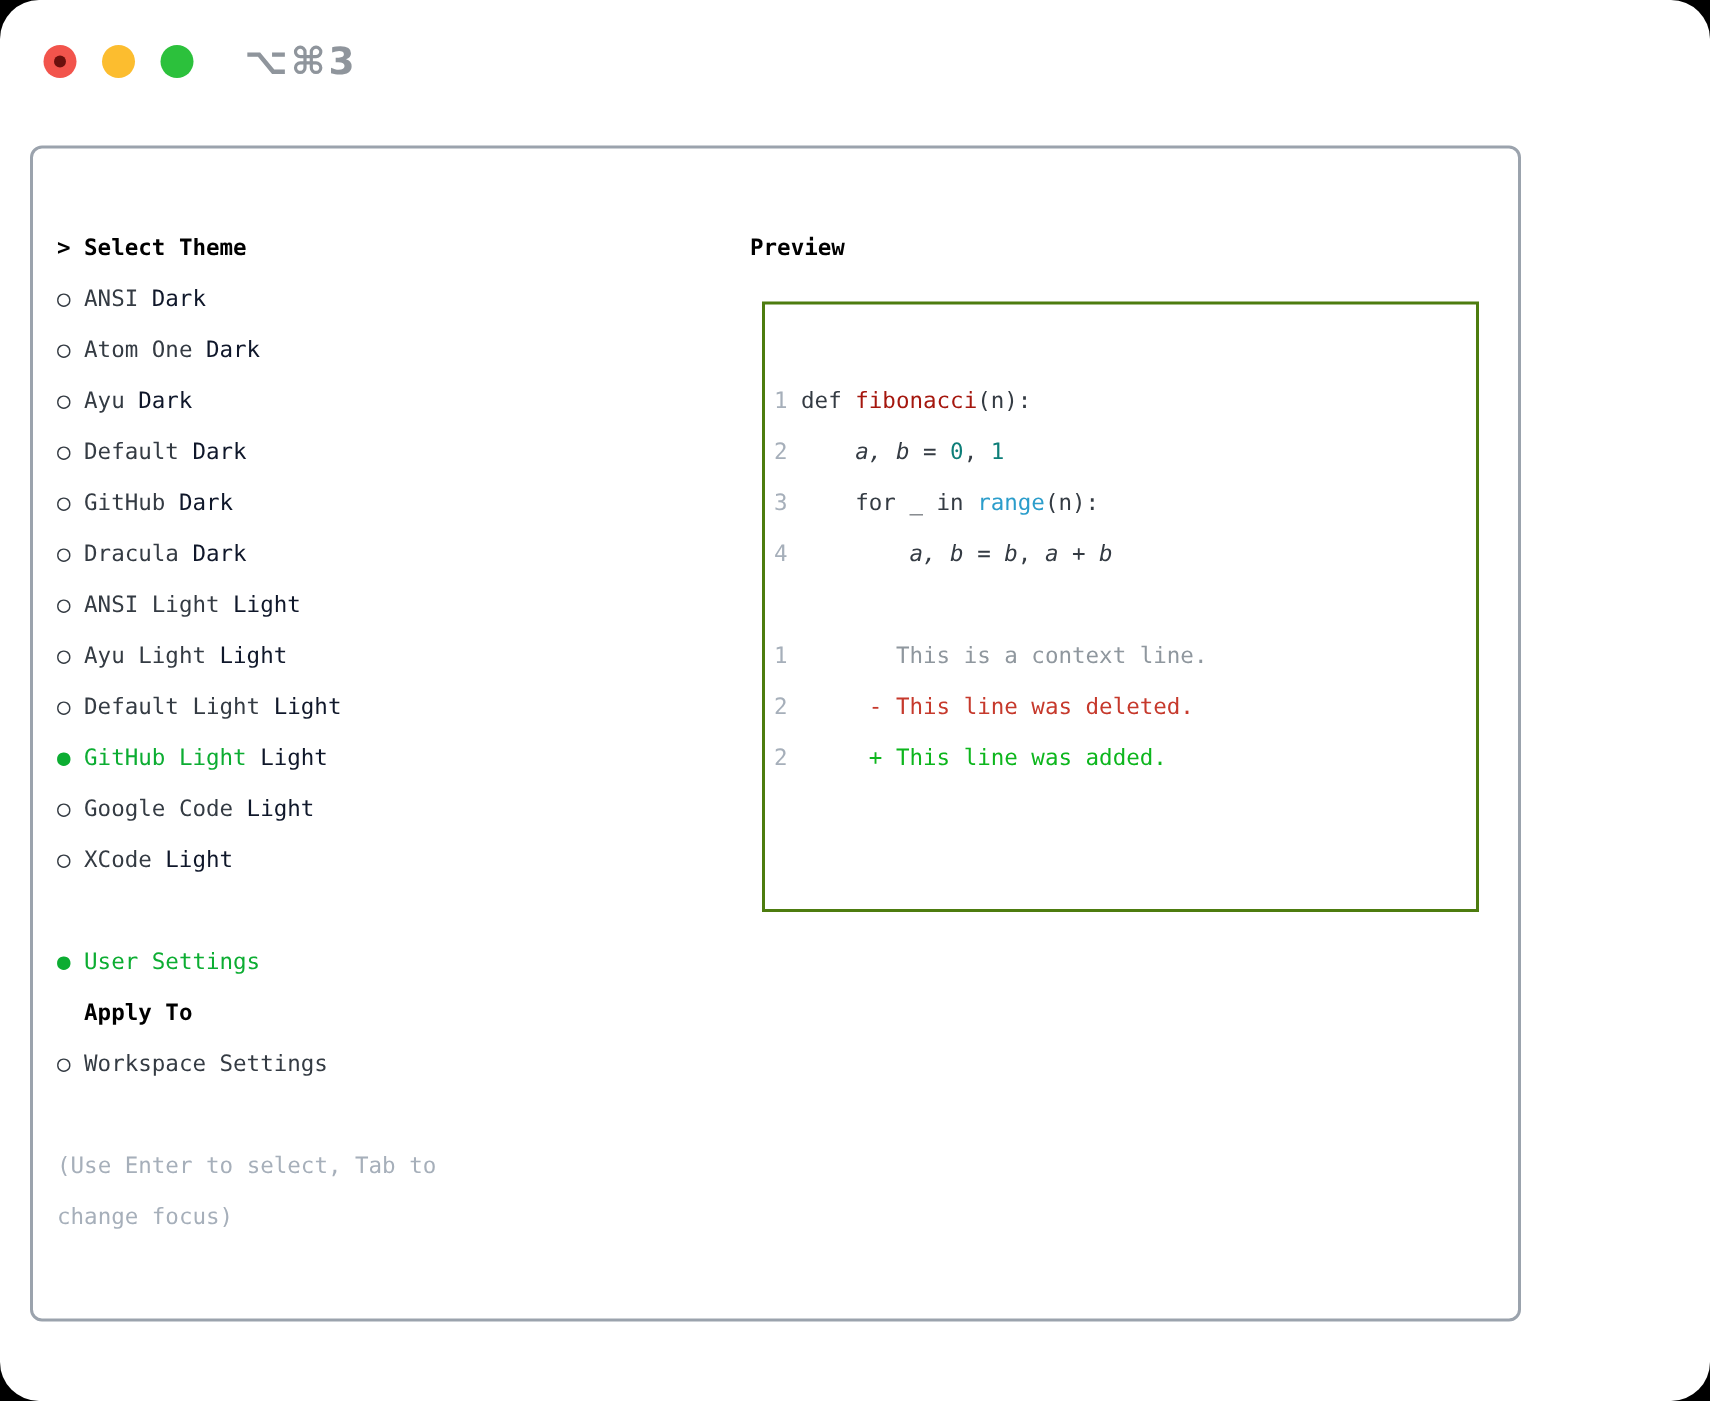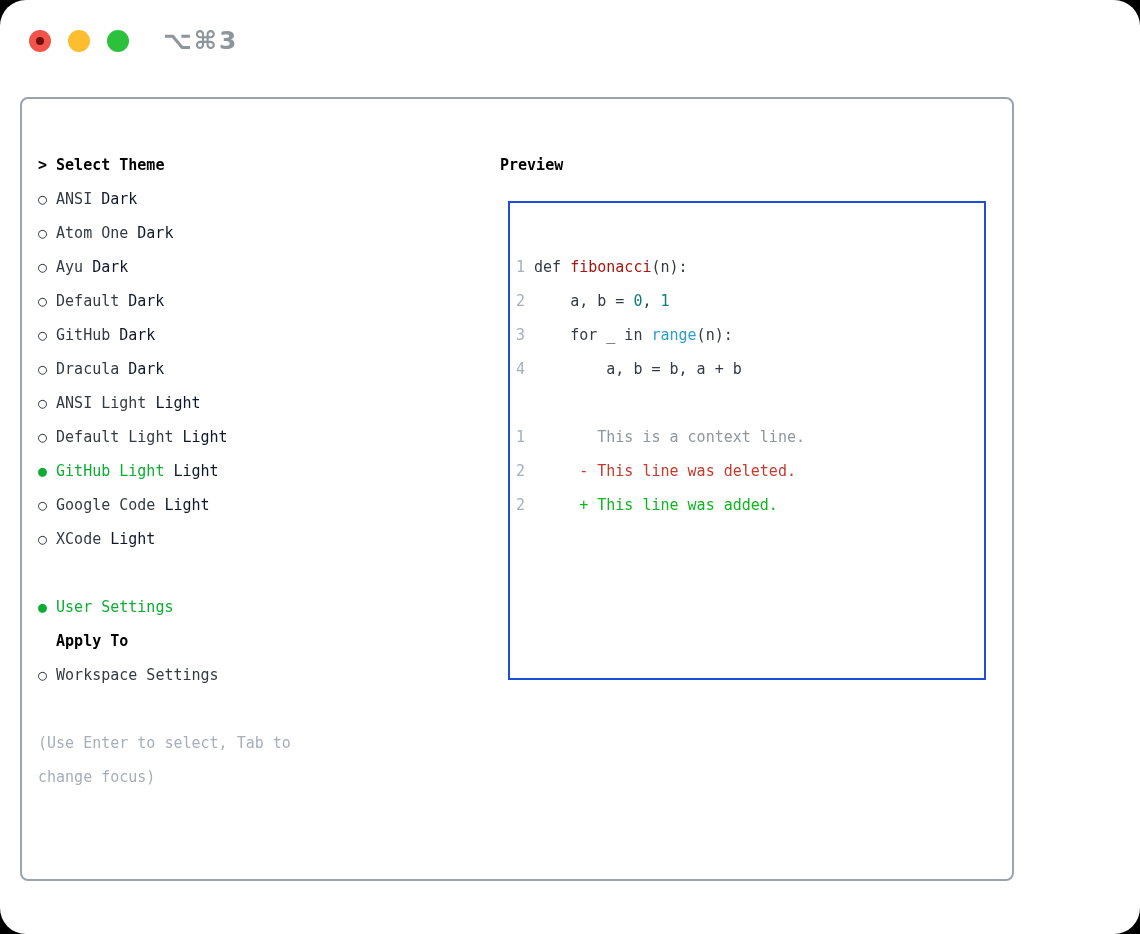--- a/index.html
+++ b/index.html
@@ -23,27 +23,27 @@
   .left-col{position:absolute;left:16px;top:49px;}
   .hdr{color:#000;font-weight:bold;}
   .caret{color:#000;font-weight:bold;margin-right:1ch;}
   .bullet{margin-right:1ch;}
   .muted{color:#a6afba;}
   .sfx{margin-left:1ch;color:#0f172a;}
   .sel{color:#0cad32;}
   .indent2{padding-left:2ch;}
   
   .preview-hdr{position:absolute;left:478px;top:49px;}
-  .preview-box{position:absolute;left:486px;top:102px;width:478px;height:479px;
-               border:2px solid #1d4ed8;box-sizing:border-box;padding:47px 6px 0 6px;}
+  .preview-box{position:absolute;left:486px;top:102px;width:478px;height:407px;
+               border:2px solid #4d7c0f;box-sizing:border-box;padding:47px 6px 0 6px;}
   .ln{color:#a6afba;margin-right:1ch;}
   .fn-red{color:#a5170e;}
   .num-teal{color:#0d7e78;}
   .fn-blue{color:#2b9dcb;}
-  .var{text-align:right;}
+  .var{font-style:italic;text-align:right;}
   .ctx{color:#8f979e;}
   .del{color:#c6392c;}
   .add{color:#0db61d;}
 </style>
 </head>
 <body>
 
 <div class="window">
 
   <div class="titlebar">
@@ -58,20 +58,21 @@
     <div class="left-col">
       <div class="row"><span class="caret">&gt;</span><span class="hdr">Select Theme</span></div>
 
       <div class="row"><span class="bullet">○</span><span>ANSI</span><span class="sfx">Dark</span></div>
       <div class="row"><span class="bullet">○</span><span>Atom One</span><span class="sfx">Dark</span></div>
       <div class="row"><span class="bullet">○</span><span>Ayu</span><span class="sfx">Dark</span></div>
       <div class="row"><span class="bullet">○</span><span>Default</span><span class="sfx">Dark</span></div>
       <div class="row"><span class="bullet">○</span><span>GitHub</span><span class="sfx">Dark</span></div>
       <div class="row"><span class="bullet">○</span><span>Dracula</span><span class="sfx">Dark</span></div>
       <div class="row"><span class="bullet">○</span><span>ANSI Light</span><span class="sfx">Light</span></div>
+      <div class="row"><span class="bullet">○</span><span>Ayu Light</span><span class="sfx">Light</span></div>
       <div class="row"><span class="bullet">○</span><span>Default Light</span><span class="sfx">Light</span></div>
       <div class="row"><span class="bullet sel">●</span><span class="sel">GitHub Light</span><span class="sfx">Light</span></div>
       <div class="row"><span class="bullet">○</span><span>Google Code</span><span class="sfx">Light</span></div>
       <div class="row"><span class="bullet">○</span><span>XCode</span><span class="sfx">Light</span></div>
 
       <div class="spacer"></div>
 
       <div class="row"><span class="bullet sel">●</span><span class="sel">User Settings</span></div>
       <div class="row indent2"><span class="hdr">Apply To</span></div>
       <div class="row"><span class="bullet">○</span><span>Workspace Settings</span></div>

